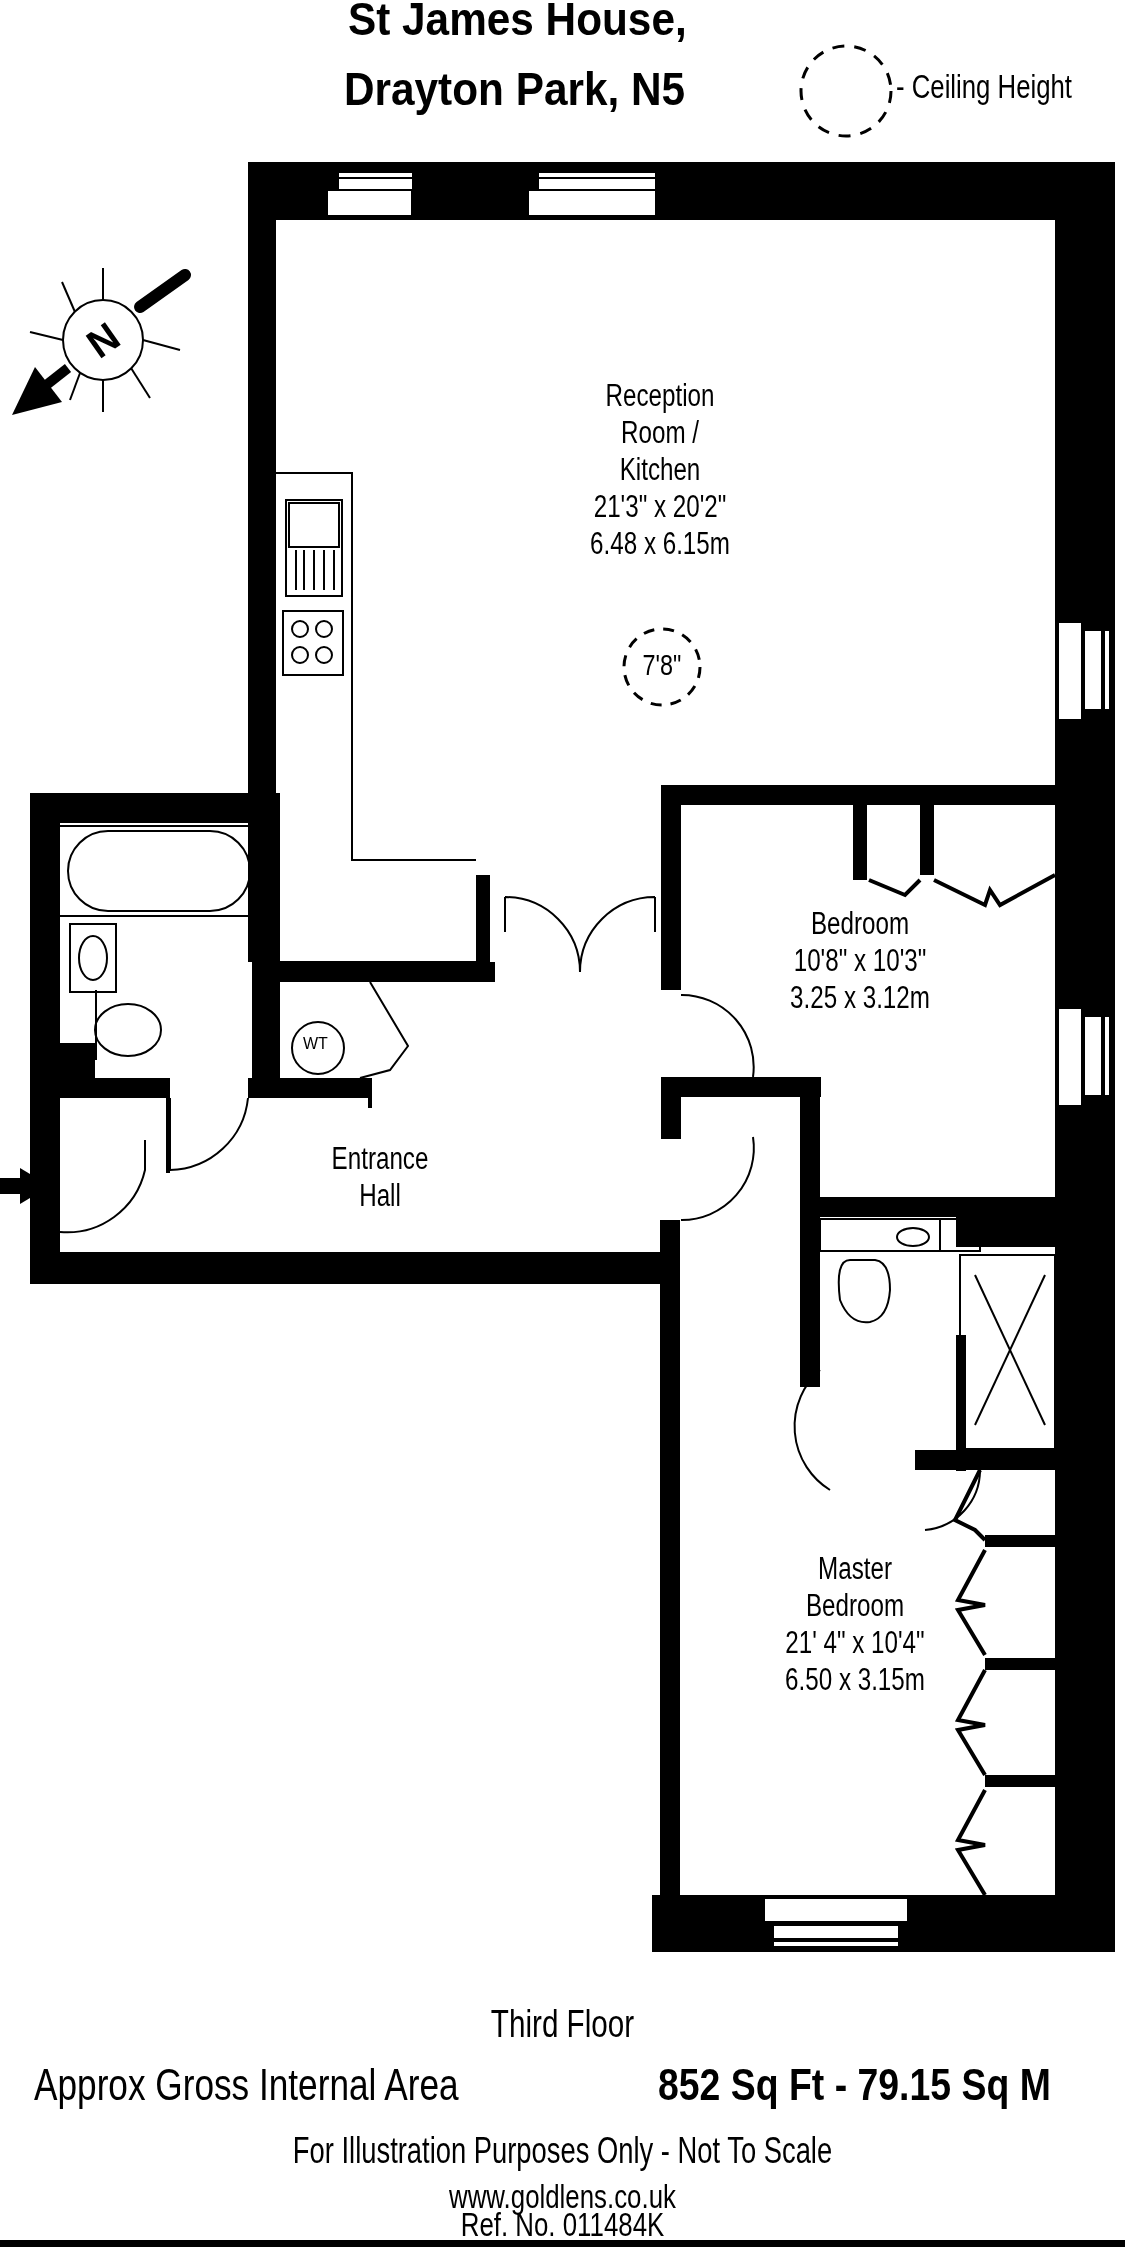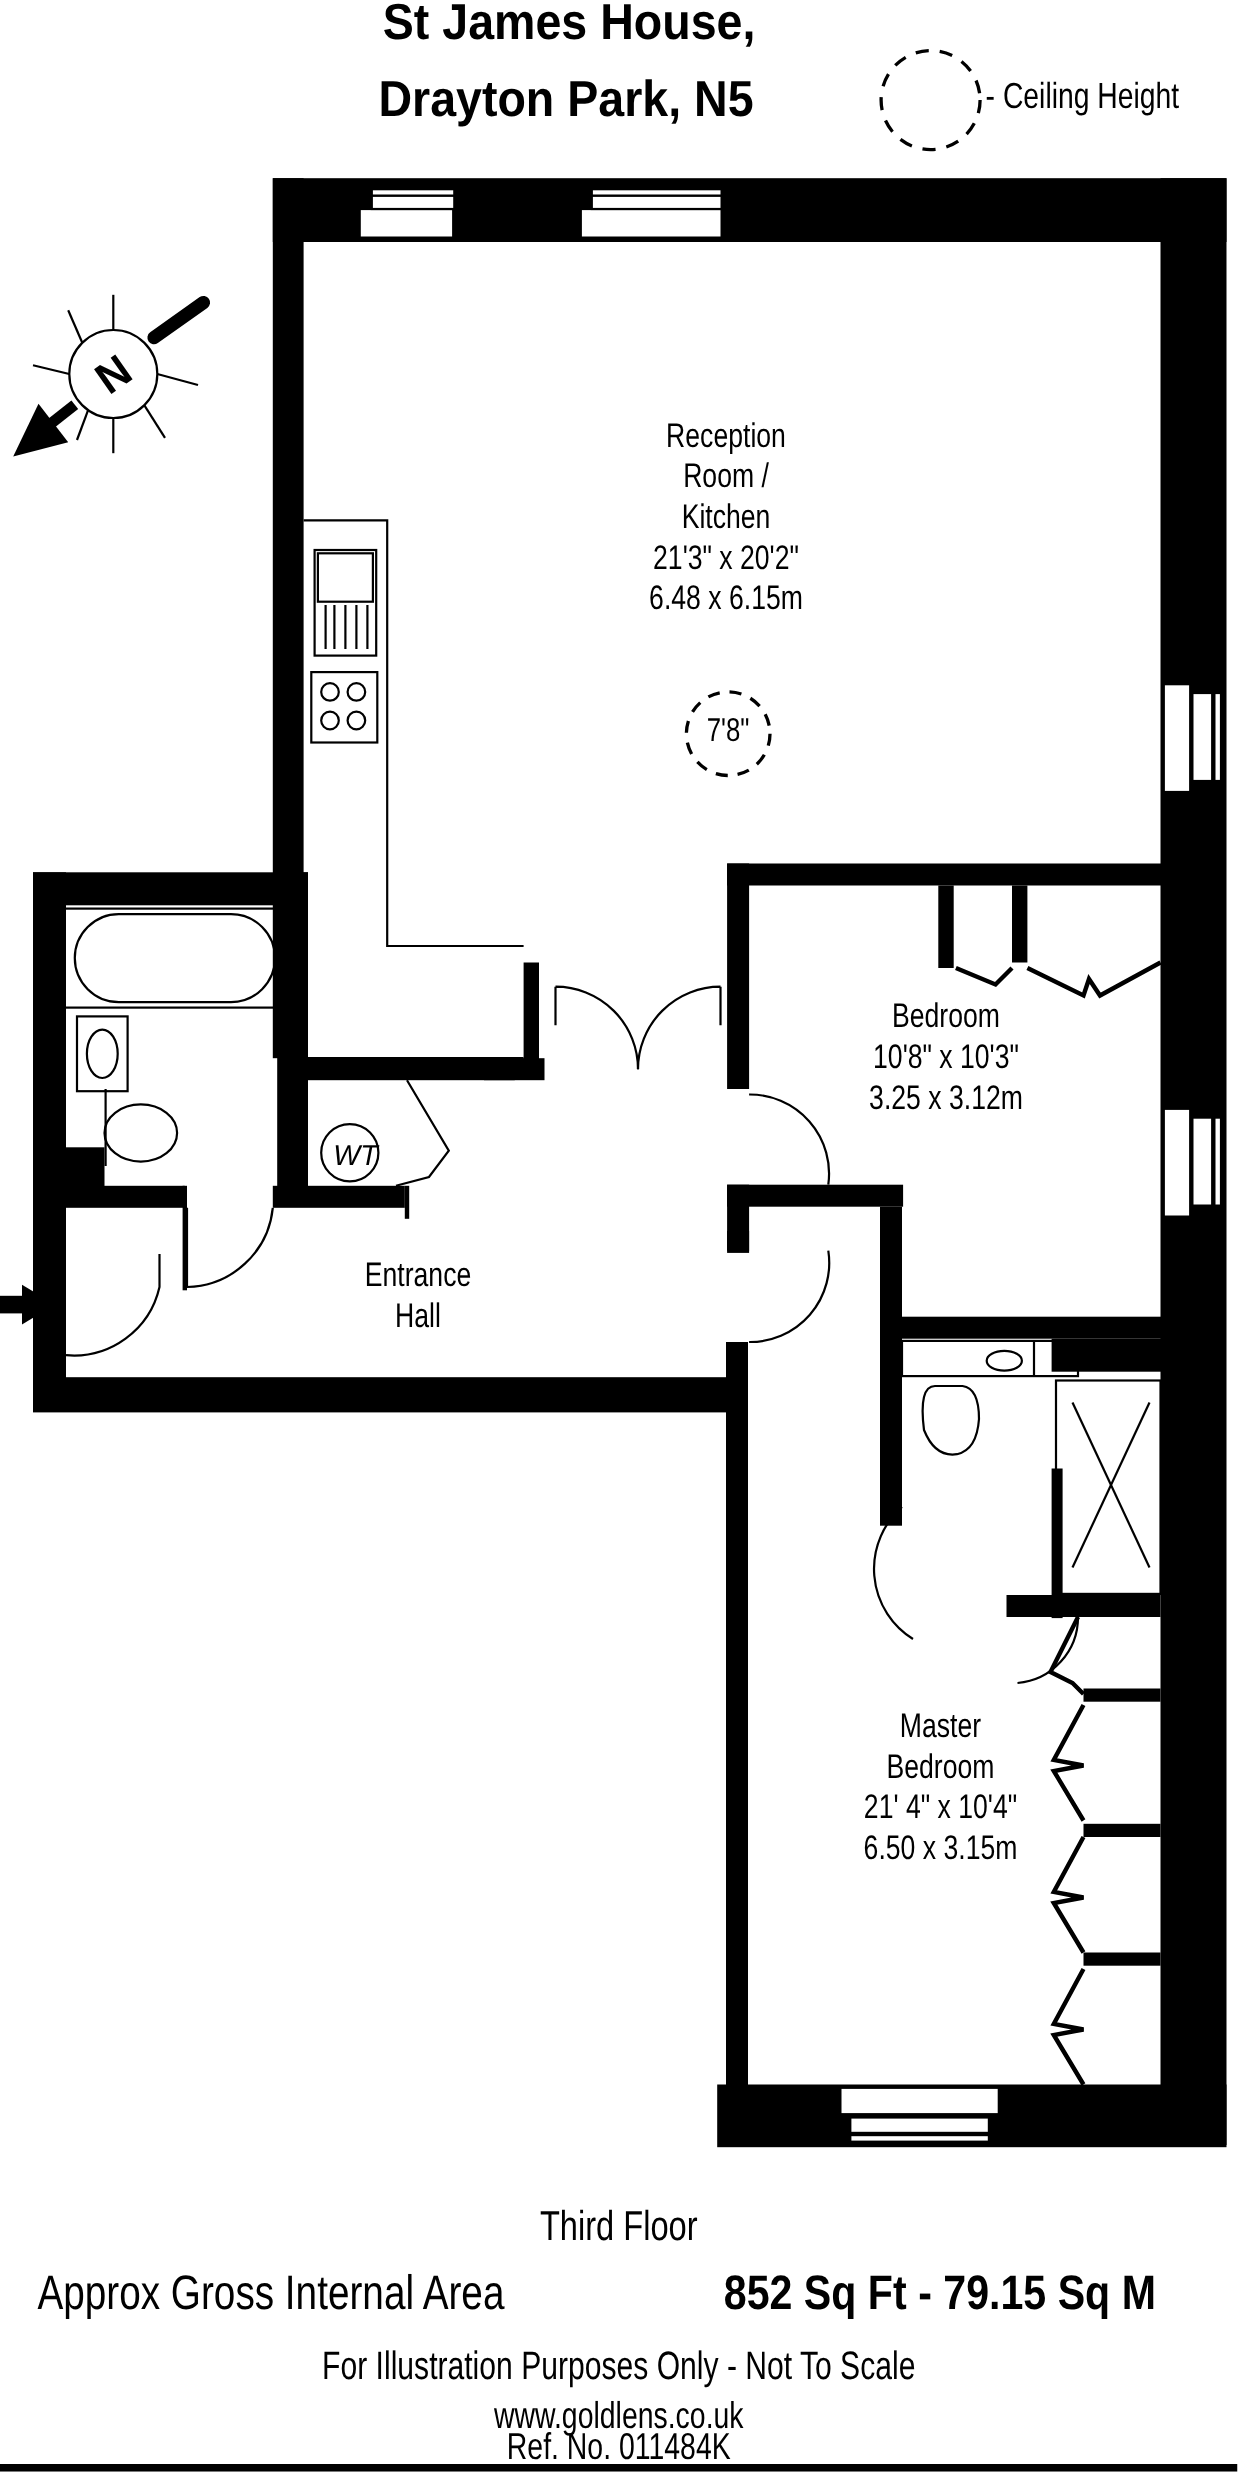--- a/index.html
+++ b/index.html
@@ -219,21 +219,21 @@
   <div>Hall</div>
 </div>
 
 <div class="abs room-label" style="left:735px; top:1550px; width:240px;">
   <div>Master</div>
   <div>Bedroom</div>
   <div>21' 4" x 10'4"</div>
   <div>6.50 x 3.15m</div>
 </div>
 
-<div class="abs" style="left:303px; top:1035px; font-size:26px;font-style:italic;">WT</div>
+<div class="abs" style="left:303px; top:1035px; font-size:16px;">WT</div>
 
 <div class="abs footer-line f-floor" style="top:2003px;">Third Floor</div>
 <div class="abs f-area-left" style="left:34px; top:2060px;">Approx Gross Internal Area</div>
 <div class="abs f-area-right" style="left:658px; top:2060px;">852 Sq Ft  -  79.15 Sq M</div>
 <div class="abs footer-line f-disclaimer" style="top:2130px;">For Illustration Purposes Only - Not To Scale</div>
 <div class="abs footer-line f-web" style="top:2177px;">www.goldlens.co.uk</div>
 <div class="abs footer-line f-ref" style="top:2205px;">Ref. No. 011484K</div>
 <div class="bottom-bar"></div>
 
 </body></html>

